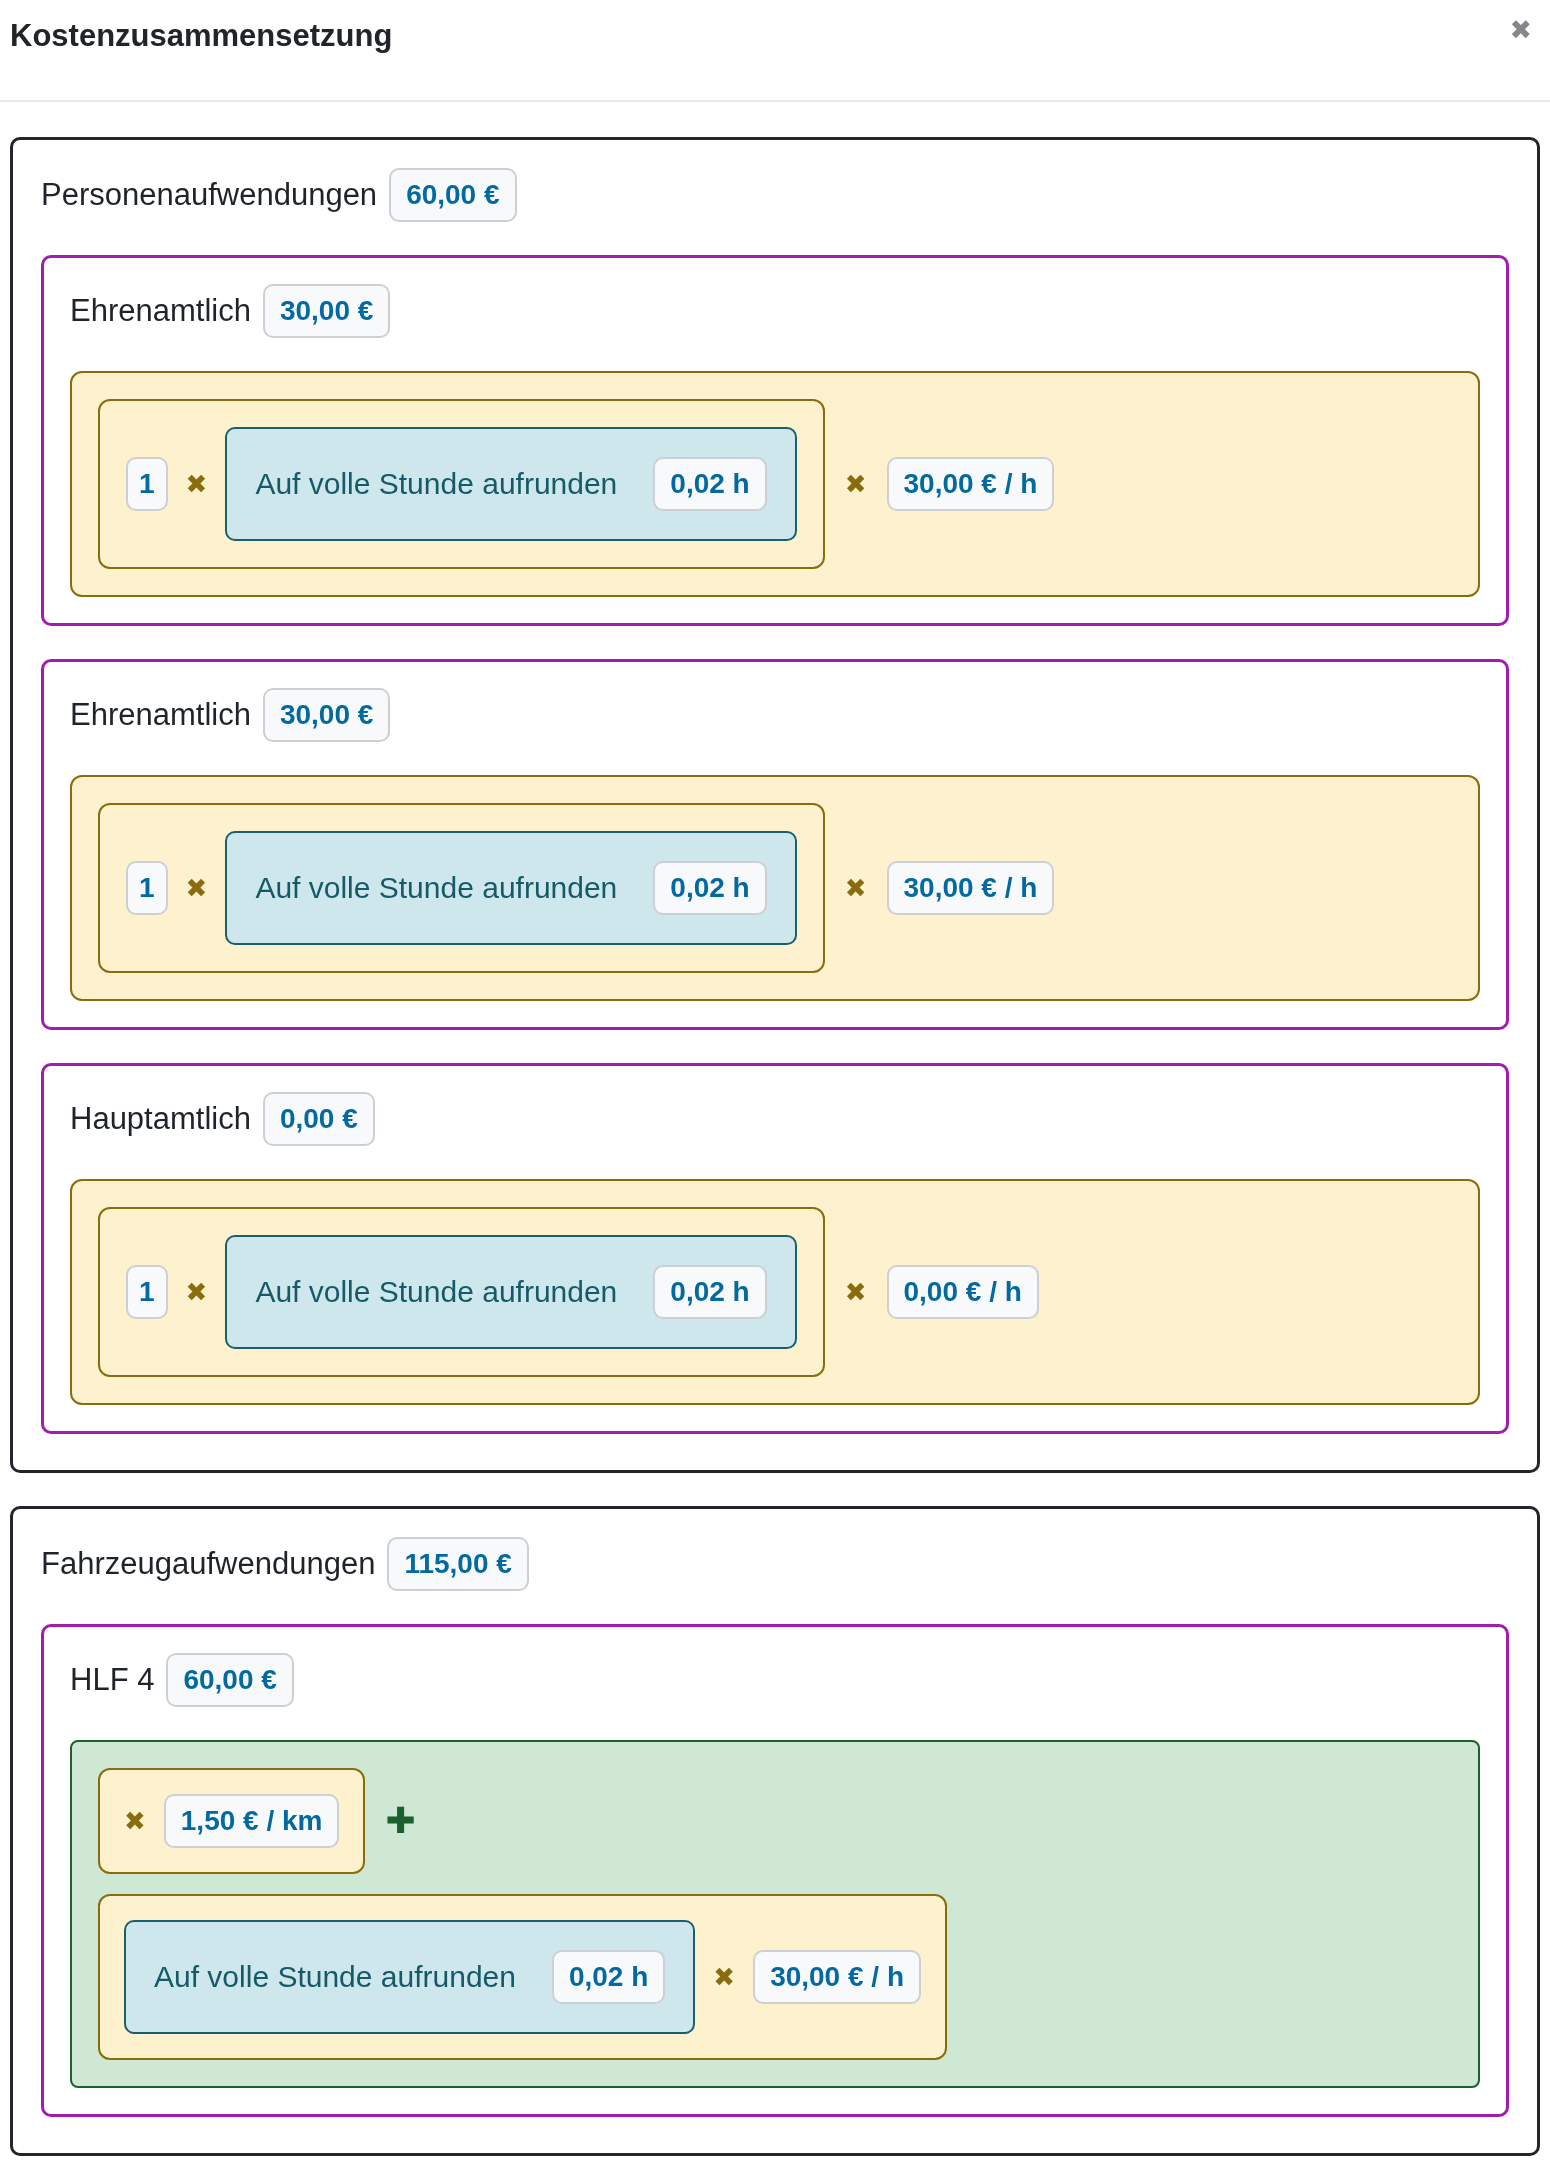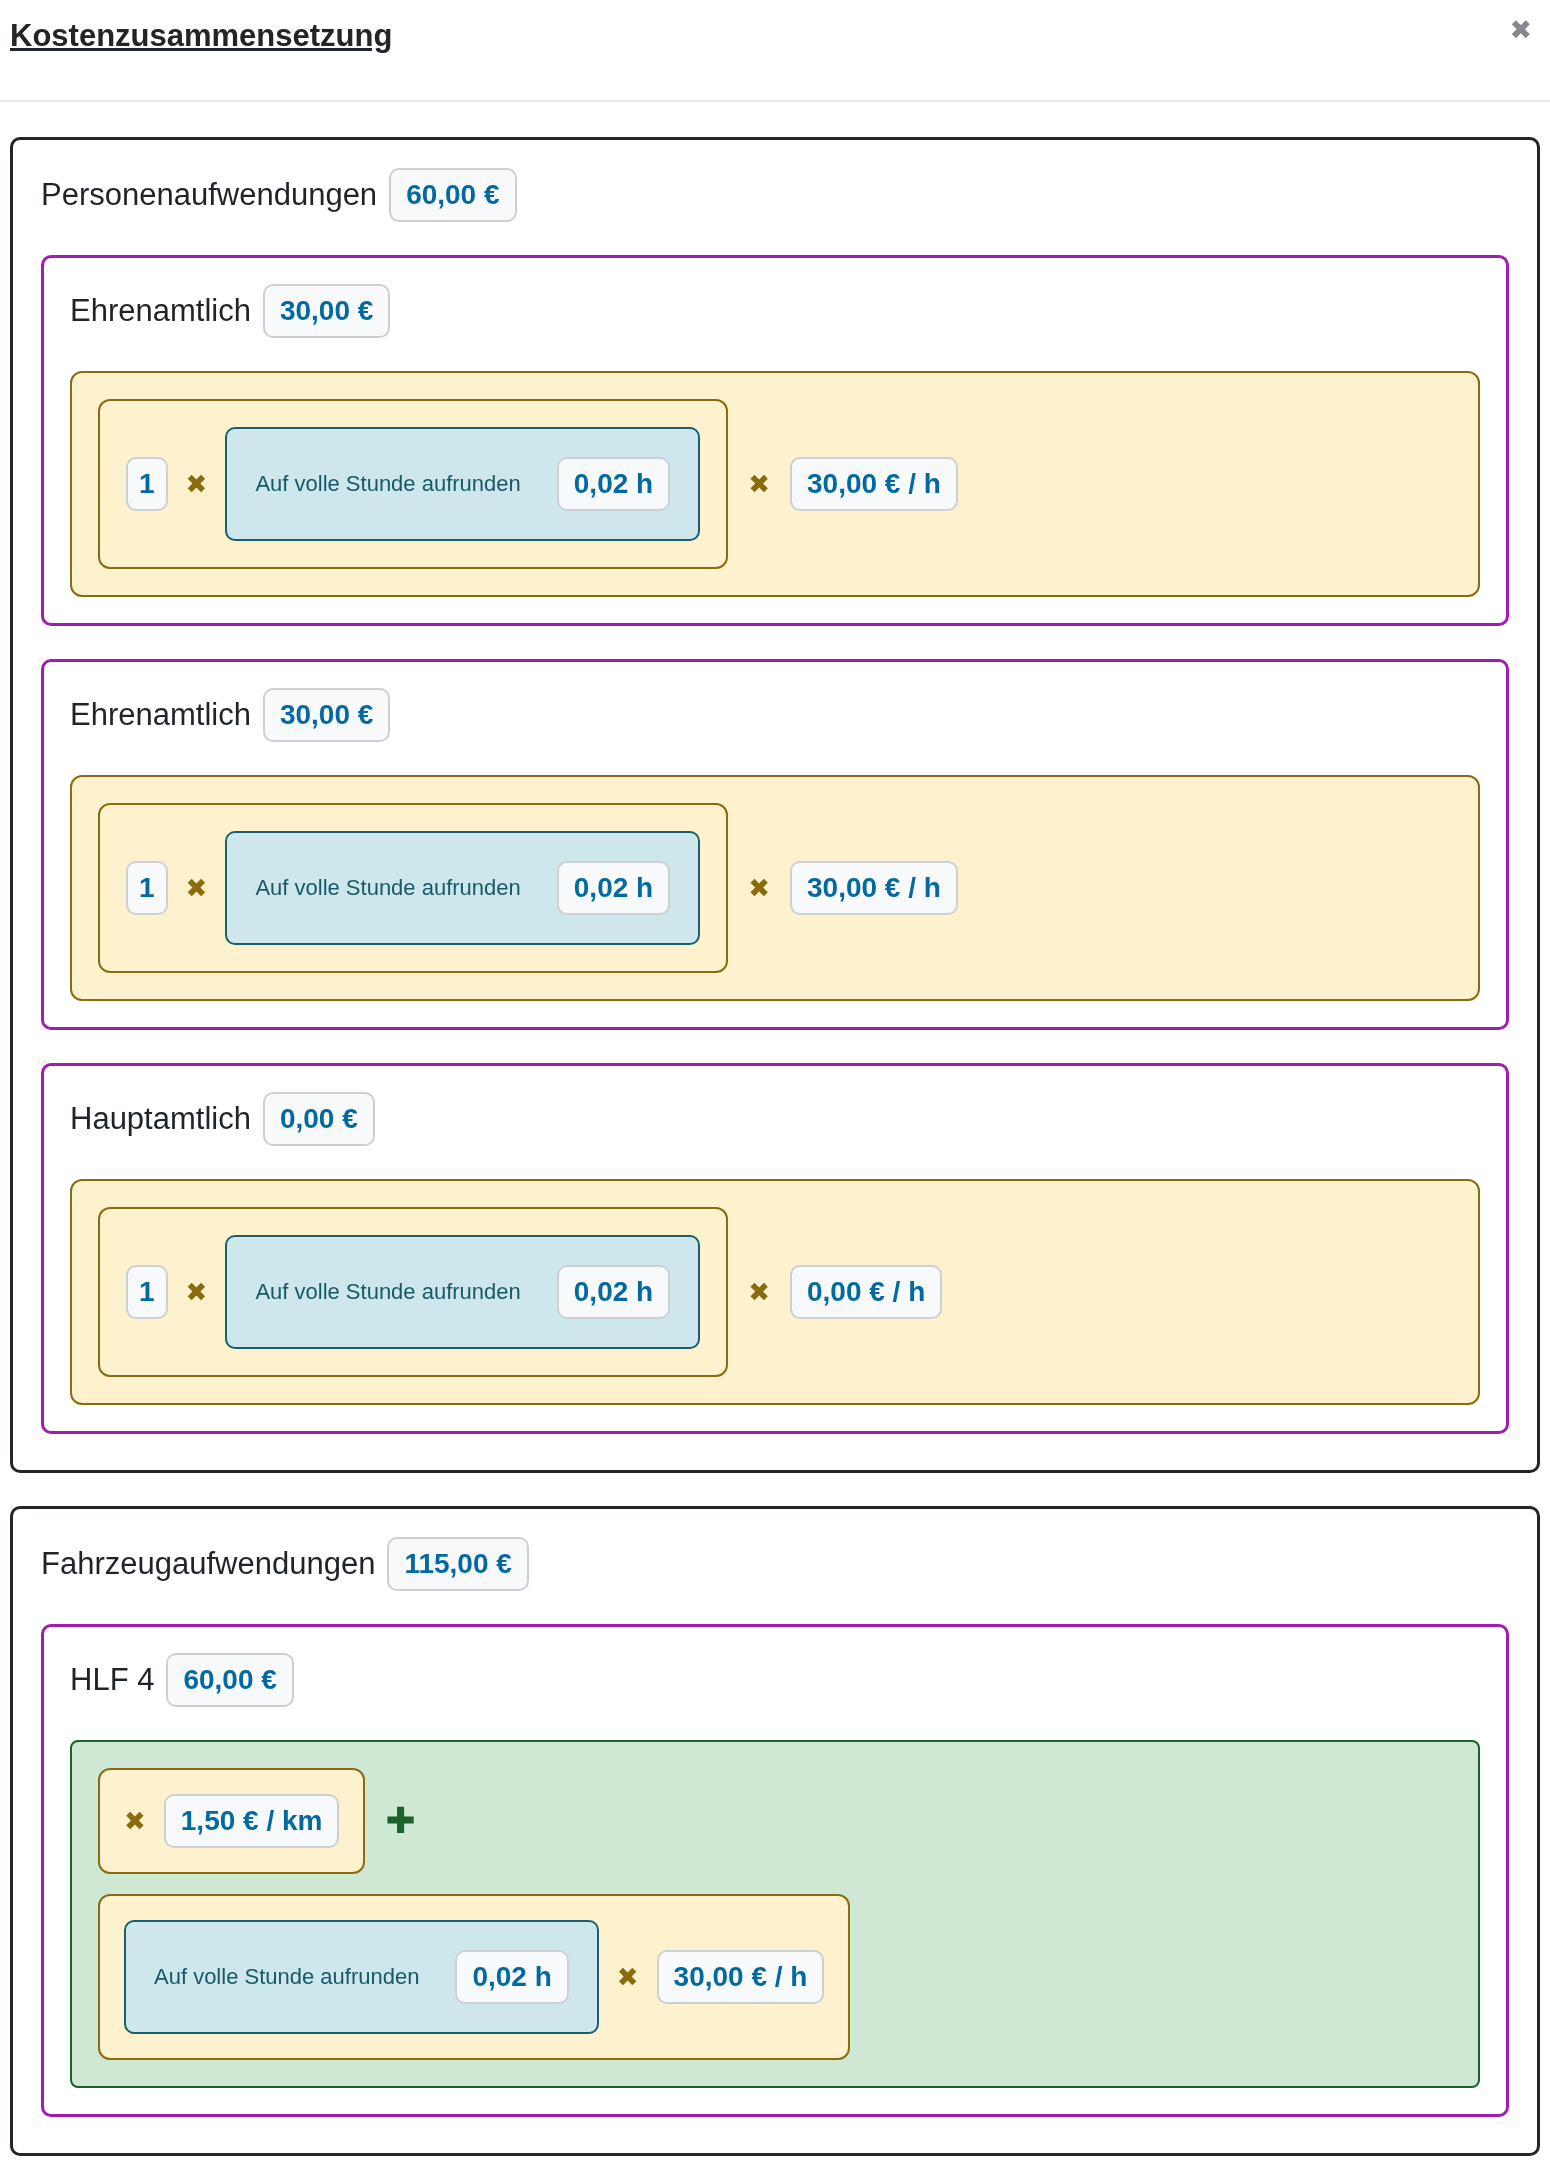--- a/index.html
+++ b/index.html
@@ -10,21 +10,20 @@
     color:#1f242a;
     overflow:hidden;
   }
   
   .modal-header{
     position:relative;
     height:102px;
     padding:18px 24px 0 10px;
     border-bottom:2px solid #e8eaed;
     background:#ffffff;
-    text-decoration:underline;
   }
   .modal-title{
     font-size:31px;
     font-weight:700;
     color:#212529;
     line-height:1.15;
   }
   .close-btn{
     position:absolute;
     top:16px; right:18px;
@@ -113,21 +112,21 @@
     display:flex;
     align-items:center;
     gap:36px;
     background:#cde7ed;
     border:2px solid #1a5f6d;
     border-radius:10px;
     padding:28px;
     width:fit-content;
   }
   .round-label{
-    font-size:22px;
+    font-size:30px;
     color:#175a67;
     line-height:1.2;
     white-space:nowrap;
   }
   
   .x-sign{
     font-family:"DejaVu Sans", sans-serif;
     font-size:26px;
     line-height:1;
     color:#8a6c0e;

